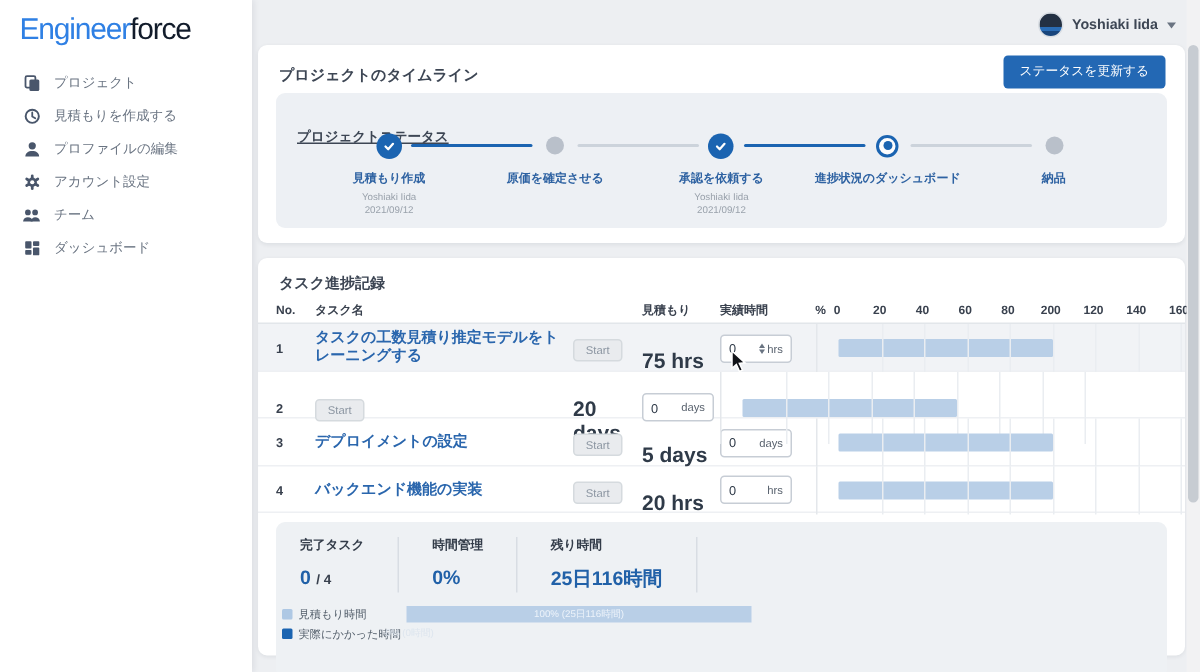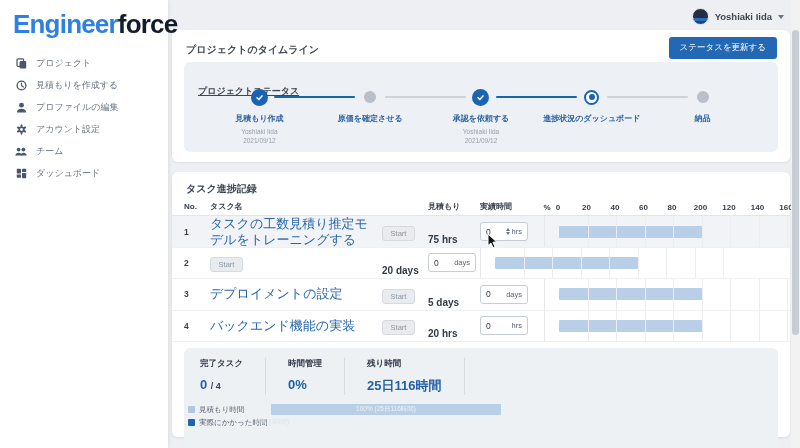--- a/index.html
+++ b/index.html
@@ -2,21 +2,21 @@
 <html><head>
 <meta charset="utf-8">
 <style>
   * { margin:0; padding:0; box-sizing:border-box; }
   html,body { width:800px; height:448px; overflow:hidden; }
   body { font-family:"Liberation Sans","DejaVu Sans",sans-serif; background:#edeff2; position:relative; }
 
   
   .sidebar { position:absolute; left:0; top:0; width:168px; height:448px; background:#ffffff;
              box-shadow:1px 0 4px rgba(20,30,50,.08); z-index:3; }
-  .logo { padding:9px 0 12px 13px; font-size:26px; font-weight:bold; letter-spacing:-0.8px; }
+  .logo { padding:9px 0 12px 13px; font-size:20px; font-weight:normal; letter-spacing:-0.8px; }
   .logo .p1 { color:#2f80e4; }
   .logo .p2 { color:#121c2b; }
   .nav-item { display:flex; align-items:center; gap:9px; padding:4.5px 15px; font-size:9px;
               color:#6a7482; cursor:pointer; }
   .nav-item .nicon { width:12px; height:12px; display:flex; align-items:center; justify-content:center; flex:none; }
 
   
   .userchip { position:absolute; top:8px; right:16px; display:flex; align-items:center; gap:6px; z-index:2; }
   .avatar { width:17px; height:17px; border-radius:50%;
             background:linear-gradient(180deg,#233043 0%,#233043 58%,#2a6cb5 58%,#2a6cb5 78%,#18457c 78%);
@@ -63,24 +63,24 @@
   
   .card2 { top:172px; height:265px; }
   .card2 .card-title { position:absolute; left:14px; top:10px; }
   .ttable { position:absolute; left:0; right:0; top:26px; }
   .trow { display:grid; grid-template-columns:26px 172px 46px 52px 64px 1fr;
           align-items:center; padding-left:12px; }
   .thead { height:18px; border-bottom:1px solid #e2e6ea; font-size:8px; font-weight:bold; color:#39414e; }
   .tbody-row { height:31.5px; border-bottom:1px solid #eef0f3; }
   .tbody-row.hl { background:#f1f3f6; }
   .cell-no { font-size:8.5px; font-weight:bold; color:#39414e; }
-  .cell-name { font-size:13px; font-weight:normal; color:#2a66ad; cursor:pointer; padding-right:8px; line-height:1.2; }
+  .cell-name { font-size:10px; font-weight:bold; color:#2a66ad; cursor:pointer; padding-right:8px; line-height:1.2; }
   .start-btn { width:33px; height:15px; background:#e9ebee; border:1px solid #d5dade; border-radius:3px;
                font-size:7.5px; color:#8b95a1; font-family:inherit; cursor:pointer; }
-  .cell-est { font-size:10px; font-weight:bold; color:#2f3a48;margin-top:16px; }
+  .cell-est { font-size:14px; font-weight:bold; color:#2f3a48;margin-top:16px; }
   .actual-input { width:48px; height:19px; background:#fff; border:1px solid #c7cdd5; border-radius:3px;
                   display:flex; align-items:center; padding:0 5px; gap:2px; cursor:text; }
   .actual-val { font-size:8.5px; color:#2f3a48; flex:1; }
   .actual-unit { font-size:7.5px; color:#59626e; }
   .spinner { display:flex; flex-direction:column; gap:1px; align-items:center; }
   .spin-up { width:0; height:0; border-left:2.5px solid transparent; border-right:2.5px solid transparent;
              border-bottom:3px solid #6a7482; }
   .spin-dn { width:0; height:0; border-left:2.5px solid transparent; border-right:2.5px solid transparent;
              border-top:3px solid #6a7482; }
   .chart-cell { position:relative; height:100%; border-left:1px solid #e4e7eb; align-self:stretch; }

